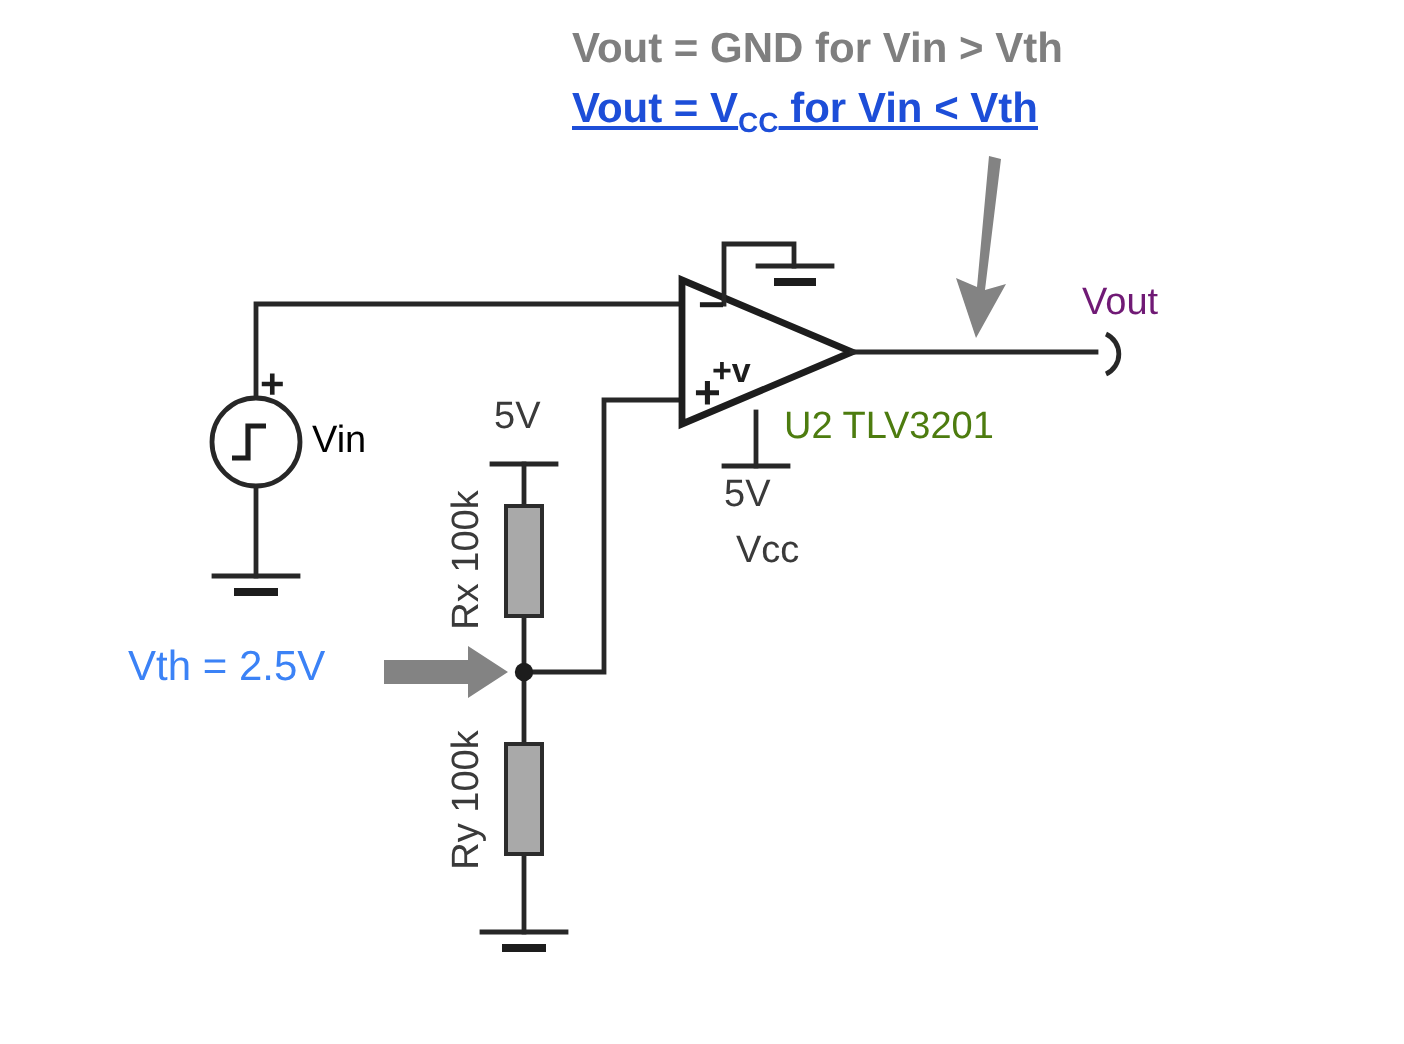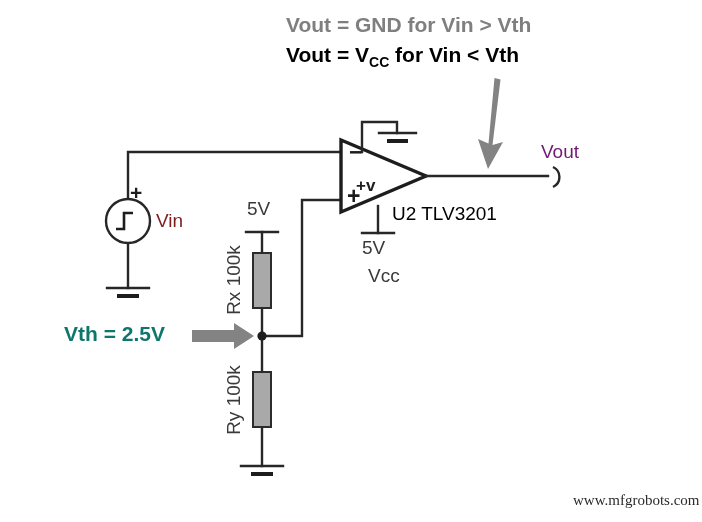--- a/index.html
+++ b/index.html
@@ -124,46 +124,45 @@
       <polygon points="494.5,78 500.5,79.5 492.5,145 503,142 488,169 478,139 488.5,143.5"></polygon>
     </g>
 
     <g class="ann-arrow">
       <polygon points="192,330 234,330 234,323 254,336 234,349 234,342 192,342"></polygon>
     </g>
   </svg>
 
   <div style="position:absolute; left:286px; top:10px; width:360px;">
     <div style="color:#7f7f7f; font-size:21px; font-weight:700; line-height:30px; white-space:nowrap;">Vout = GND for Vin &gt; Vth</div>
-    <div style="color:#000000; font-size:21px; font-weight:700; line-height:30px; white-space:nowrap;"><span>Vout = V</span><sub style="font-size:14px;">CC</sub><span> for Vin &lt; Vth</span></div>
+    <div style="color:#1d4ed8; font-size:21px; font-weight:700; line-height:30px; white-space:nowrap;text-decoration:underline;"><span>Vout = V</span><sub style="font-size:14px;">CC</sub><span> for Vin &lt; Vth</span></div>
   </div>
 
   <div style="position:absolute; left:130px; top:181px; color:#1d1d1d; font-size:21px; font-weight:700;">+</div>
-  <div style="position:absolute; left:156px; top:210px; color:#7f1d1d; font-size:19px;">Vin</div>
+  <div style="position:absolute; left:156px; top:210px; color:#000000; font-size:19px;">Vin</div>
 
   <div style="position:absolute; left:247px; top:198px; color:#3a3a3a; font-size:19px;">5V</div>
 
   <div style="position:absolute; left:223px; top:220px; width:22px; height:120px;">
     <div style="position:absolute; left:-49px; top:49px; width:120px; text-align:center;
                 transform:rotate(-90deg); color:#3a3a3a; font-size:19px; white-space:nowrap;">Rx 100k</div>
   </div>
 
   <div style="position:absolute; left:223px; top:340px; width:22px; height:120px;">
     <div style="position:absolute; left:-49px; top:49px; width:120px; text-align:center;
                 transform:rotate(-90deg); color:#3a3a3a; font-size:19px; white-space:nowrap;">Ry 100k</div>
   </div>
 
-  <div style="position:absolute; left:64px; top:322px; color:#0f766e; font-size:21px; font-weight:700; white-space:nowrap;">Vth = 2.5V</div>
+  <div style="position:absolute; left:64px; top:322px; color:#3b82f6; font-size:21px; font-weight:400; white-space:nowrap;">Vth = 2.5V</div>
 
   <div style="position:absolute; left:349px; top:142px; color:#1d1d1d; font-size:23px; font-weight:700; line-height:20px;">−</div>
   <div style="position:absolute; left:347px; top:186px; color:#1d1d1d; font-size:23px; font-weight:700; line-height:20px;">+</div>
   <div style="position:absolute; left:356px; top:176px; color:#1d1d1d; font-size:17px; font-weight:700;">+v</div>
 
-  <div style="position:absolute; left:392px; top:203px; color:#000000; font-size:19px; white-space:nowrap;">U2 TLV3201</div>
+  <div style="position:absolute; left:392px; top:203px; color:#4d7c0f; font-size:19px; white-space:nowrap;">U2 TLV3201</div>
 
   <div style="position:absolute; left:362px; top:237px; color:#3a3a3a; font-size:19px;">5V</div>
   <div style="position:absolute; left:368px; top:265px; color:#3a3a3a; font-size:19px;">Vcc</div>
 
   <div style="position:absolute; left:541px; top:141px; color:#701a75; font-size:19px;">Vout</div>
 
-  <div style="position:absolute; left:573px; top:492px; color:#2b2b2b; font-family:'Liberation Serif', serif; font-size:15px;">www.mfgrobots.com</div>
 
 </div>
 
 </body></html>

